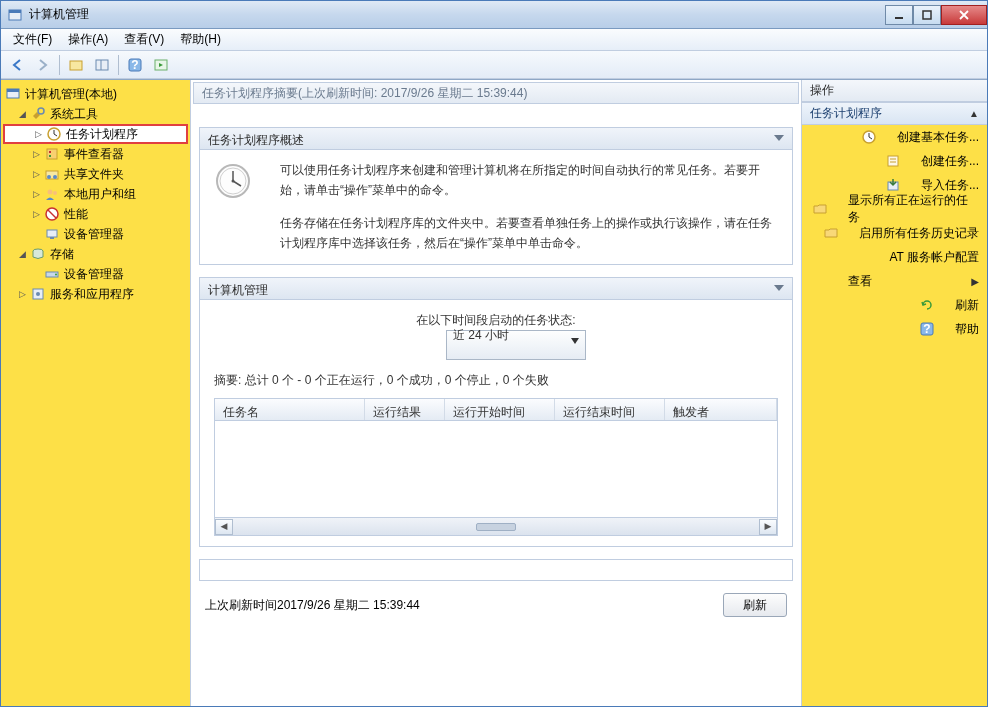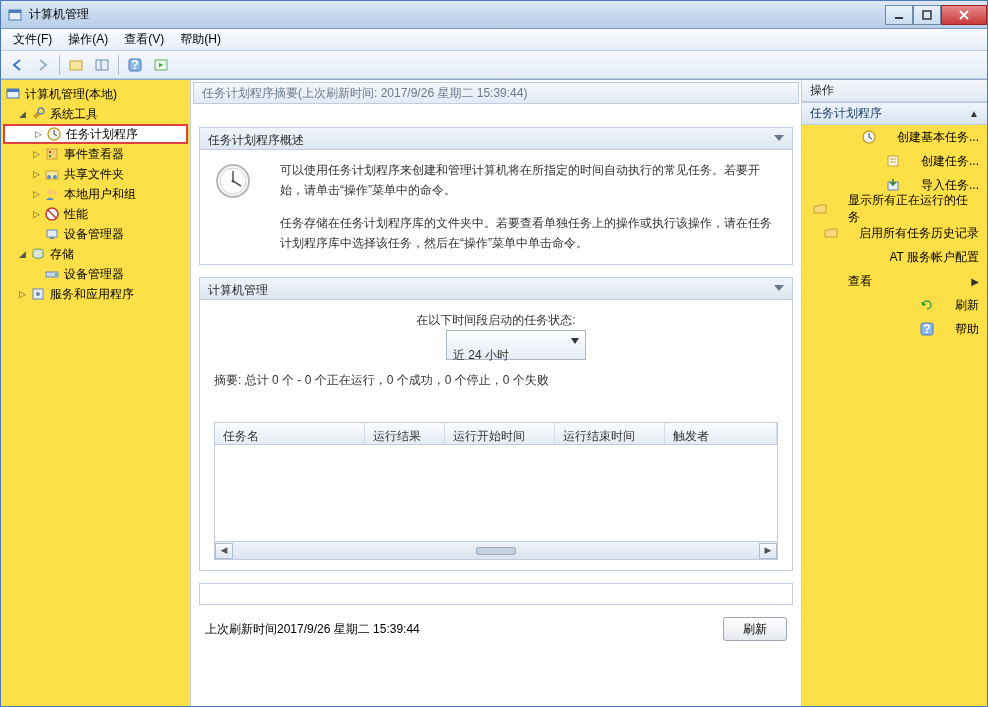--- a/index.html
+++ b/index.html
@@ -36,24 +36,24 @@
 .center-header { height: 22px; background: linear-gradient(180deg, #f4f7fb, #e3eaf3); border: 1px solid #c0cde0; display: flex; align-items: center; padding: 0 8px; color: #6a7a8e; font-size: 12px; margin-bottom: 23px; }
 
 .section { border: 1px solid #c0cde0; margin: 0 6px 12px 6px; background: #fff; }
 .section-head { height: 22px; background: linear-gradient(180deg, #f0f4fa, #dde6f1); border-bottom: 1px solid #c0cde0; display: flex; align-items: flex-end; padding: 0 8px; color: #2a2a2a; position: relative; }
 .section-head::after { content: ""; position: absolute; right: 8px; top: 7px; width: 0; height: 0; border-left: 5px solid transparent; border-right: 5px solid transparent; border-top: 6px solid #6a7a8e; }
 .section-body { padding: 10px 14px; color: #333; line-height: 1.7; }
 .overview-body { display: flex; gap: 28px; }
 .clock-icon { width: 38px; height: 38px; flex-shrink: 0; margin-top: 2px; }
 
 .status-row { display: flex; align-items: center; justify-content: space-between; margin-bottom: 10px; flex-direction: column; }
-.dropdown { width: 140px; height: 22px; border: 1px solid #aab7c7; background: linear-gradient(180deg, #fdfefe, #e6ecf4); display: flex; align-items: flex-start; padding: 14px 6px; position: relative; margin-left: 40px; }
+.dropdown { width: 140px; height: 22px; border: 1px solid #aab7c7; background: linear-gradient(180deg, #fdfefe, #e6ecf4); display: flex; align-items: flex-end; padding: 14px 6px; position: relative; margin-left: 40px; }
 .dropdown::after { content: ""; position: absolute; right: 6px; top: 7px; width: 0; height: 0; border-left: 4px solid transparent; border-right: 4px solid transparent; border-top: 6px solid #333; }
 
-.status-table { border: 1px solid #c0cde0; margin-top: 32px; }
+.status-table { border: 1px solid #c0cde0; margin-top: 8px; }
 .status-thead { display: flex; height: 22px; background: linear-gradient(180deg, #fbfcfe, #e4ebf4); border-bottom: 1px solid #c0cde0; }
 .status-th { padding: 3px 8px; border-right: 1px solid #d2dbe7; color: #333; white-space: nowrap; }
 .status-th.c1 { flex: 0 0 150px; }
 .status-th.c2 { flex: 0 0 80px; }
 .status-th.c3 { flex: 0 0 110px; }
 .status-th.c4 { flex: 0 0 110px; }
 .status-th.c5 { flex: 1; }
 .status-tbody { height: 96px; background: #fff; }
 .status-scroll { height: 18px; background: linear-gradient(180deg, #f0f3f8, #dbe3ee); display: flex; align-items: center; border-top: 1px solid #c0cde0; }
 .scroll-btn { width: 18px; height: 16px; background: linear-gradient(180deg, #fafcfe, #dde6f1); border: 1px solid #b0bed0; display: flex; align-items: center; justify-content: center; font-size: 9px; color: #555; }

